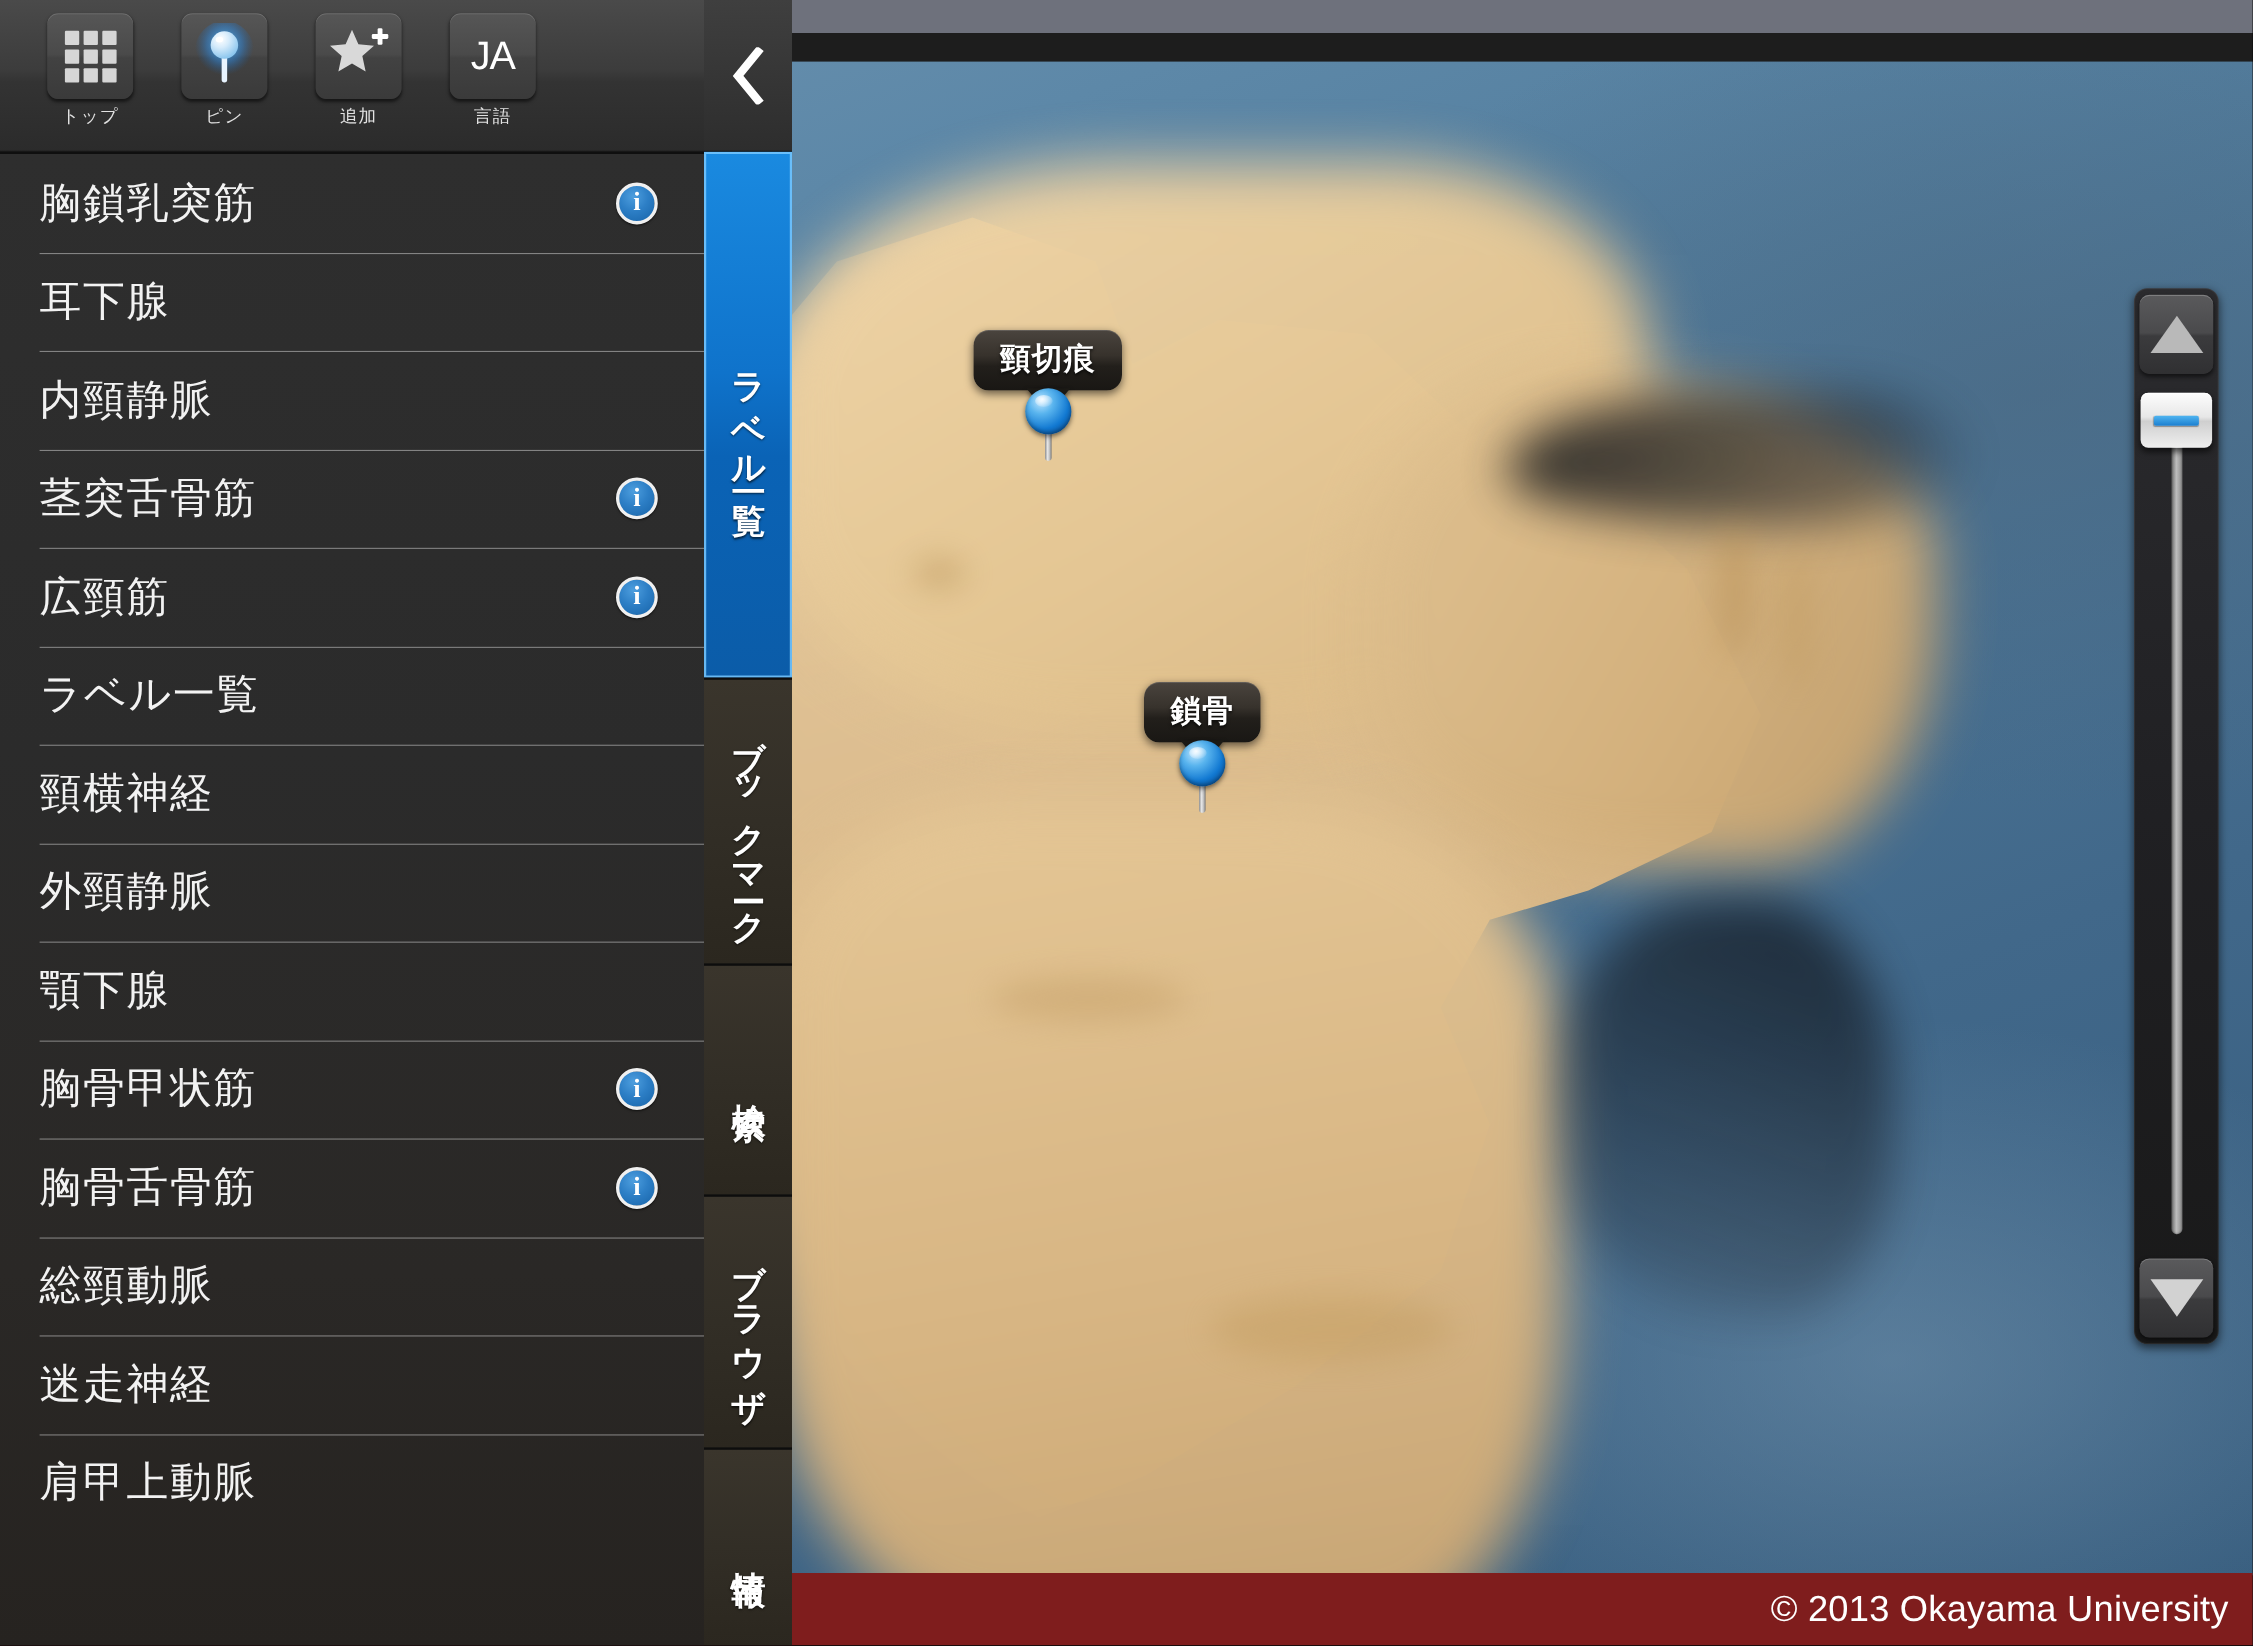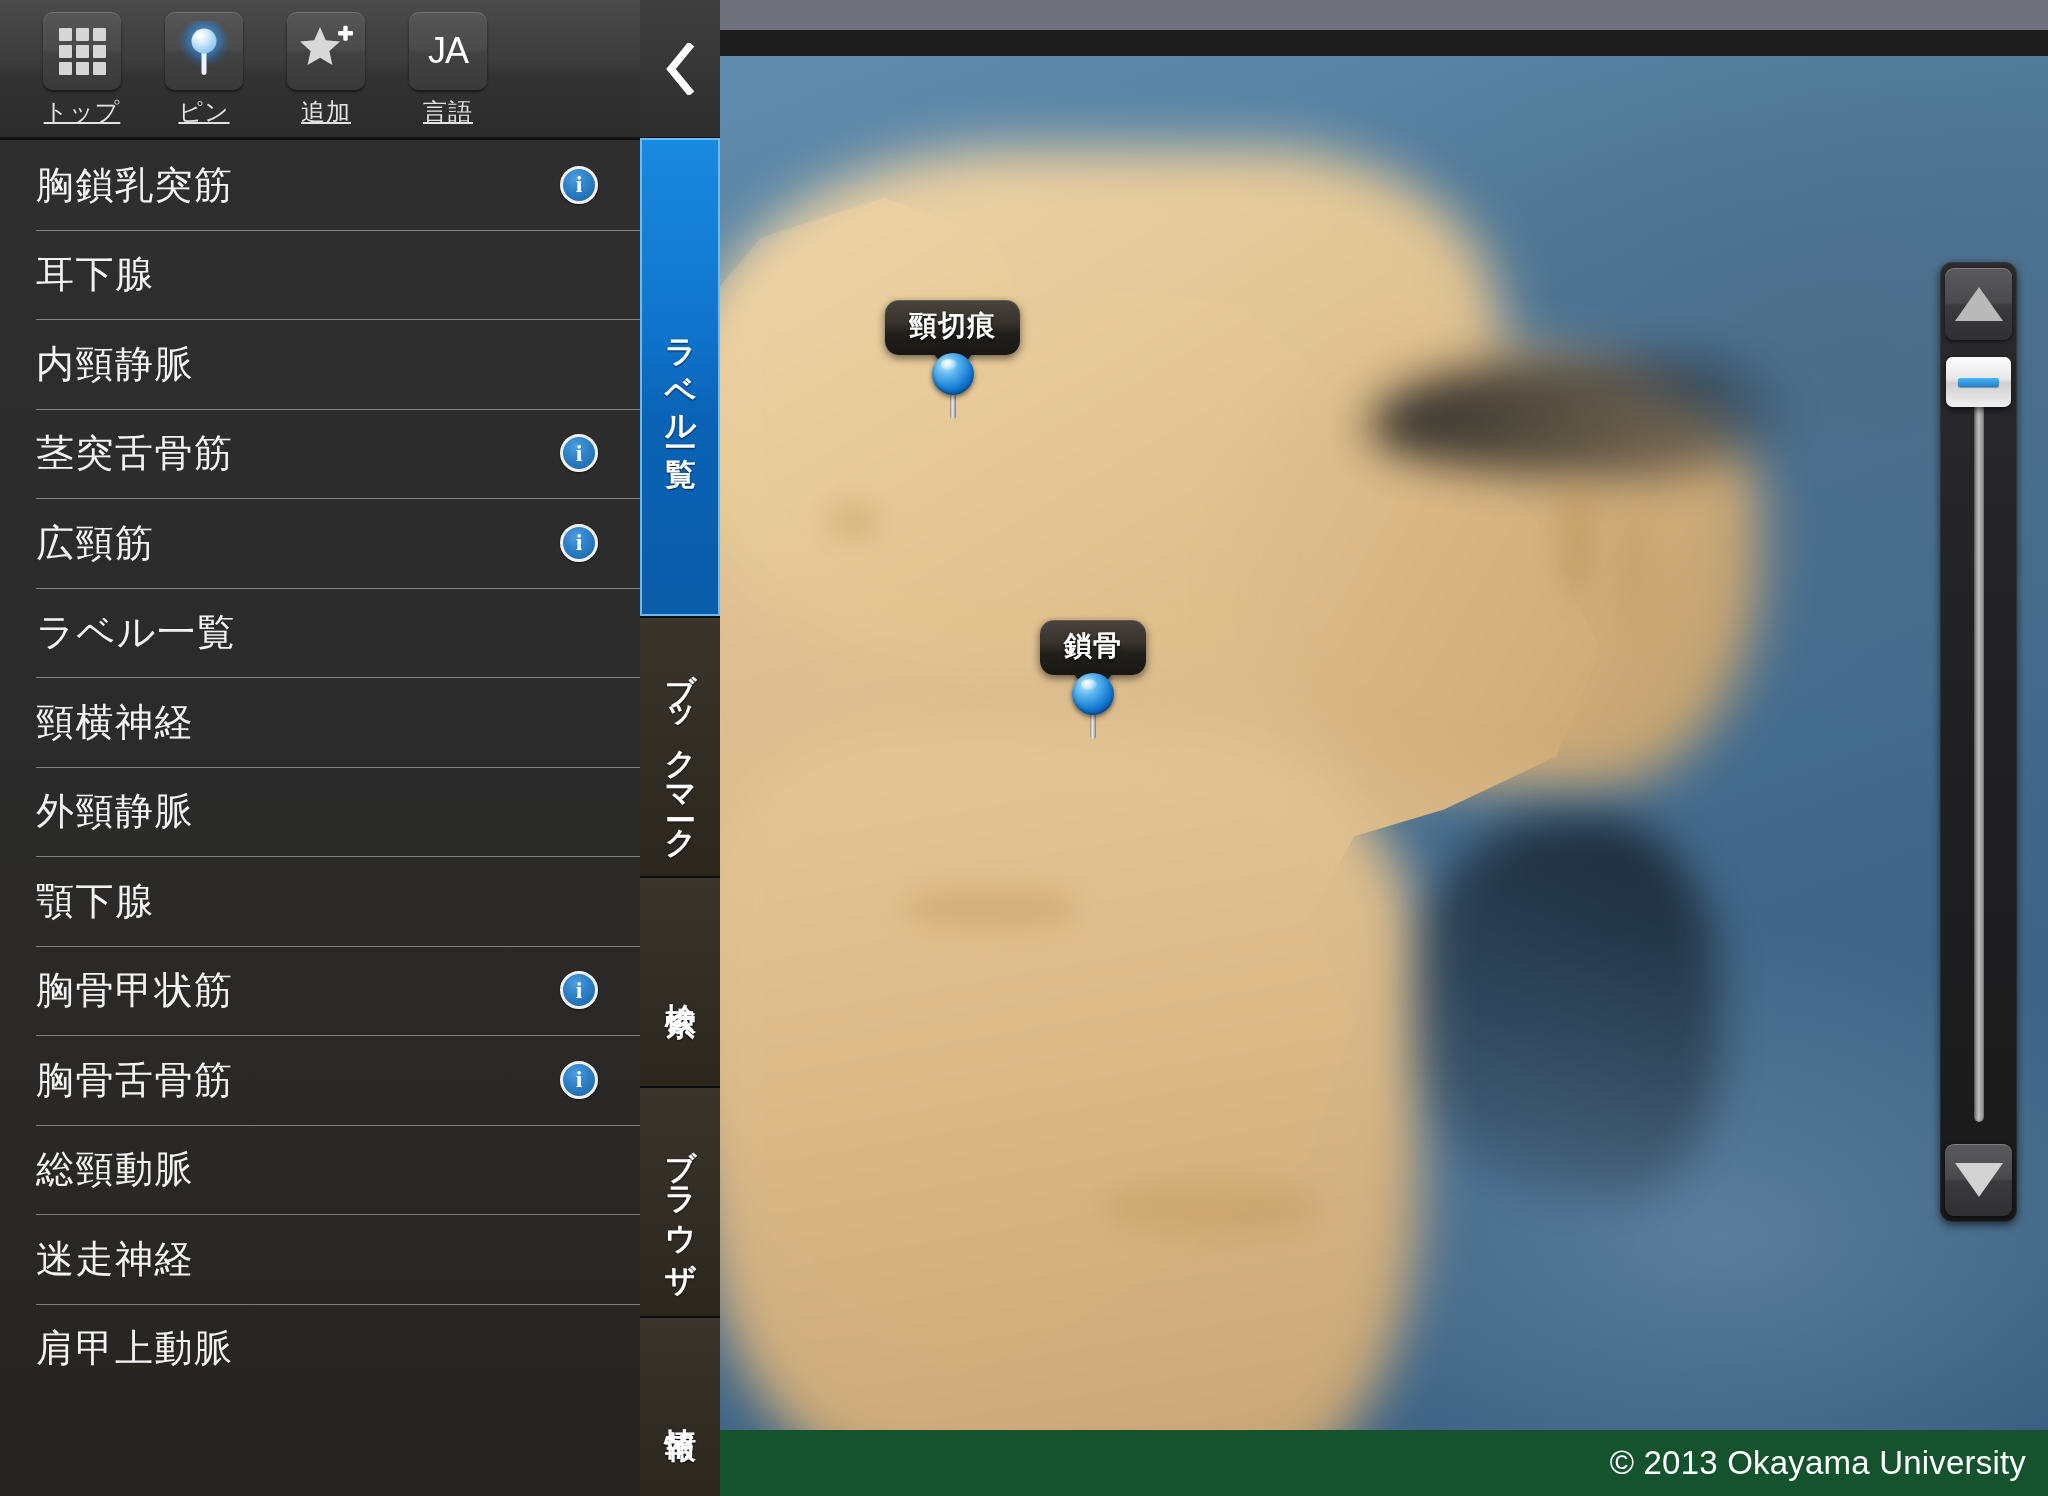--- a/index.html
+++ b/index.html
@@ -33,21 +33,21 @@
     position: absolute;
     left: 0; top: 0;
     width: 2048px; height: 30px;
     background: #6e717c;
     z-index: 6;
   }
   .viewer-bottombar {
     position: absolute;
     left: 0; bottom: 0;
     width: 2048px; height: 66px;
-    background: #14532d;
+    background: #7f1d1d;
     z-index: 6;
   }
   .copyright {
     position: absolute;
     right: 22px; top: 14px;
     color: #ffffff;
     font-size: 33px;
     letter-spacing: 0.2px;
     white-space: nowrap;
   }
@@ -306,23 +306,22 @@
     background: linear-gradient(180deg, #565656 0%, #4a4a4a 48%, #424242 52%, #3a3a3a 100%);
     box-shadow: inset 0 1px 0 rgba(255,255,255,0.16), 0 2px 3px rgba(0,0,0,0.55);
     display: flex;
     align-items: center;
     justify-content: center;
     position: relative;
   }
   .tool-label {
     margin-top: 6px;
     color: #e2e2e2;
-    font-size: 24px;
+    font-size: 16px;
     letter-spacing: 1px;
-    text-decoration: underline;
   }
   
   .grid-icon {
     display: grid;
     grid-template-columns: repeat(3, 13px);
     grid-template-rows: repeat(3, 13px);
     gap: 4px;
   }
   .grid-icon i {
     display: block;

